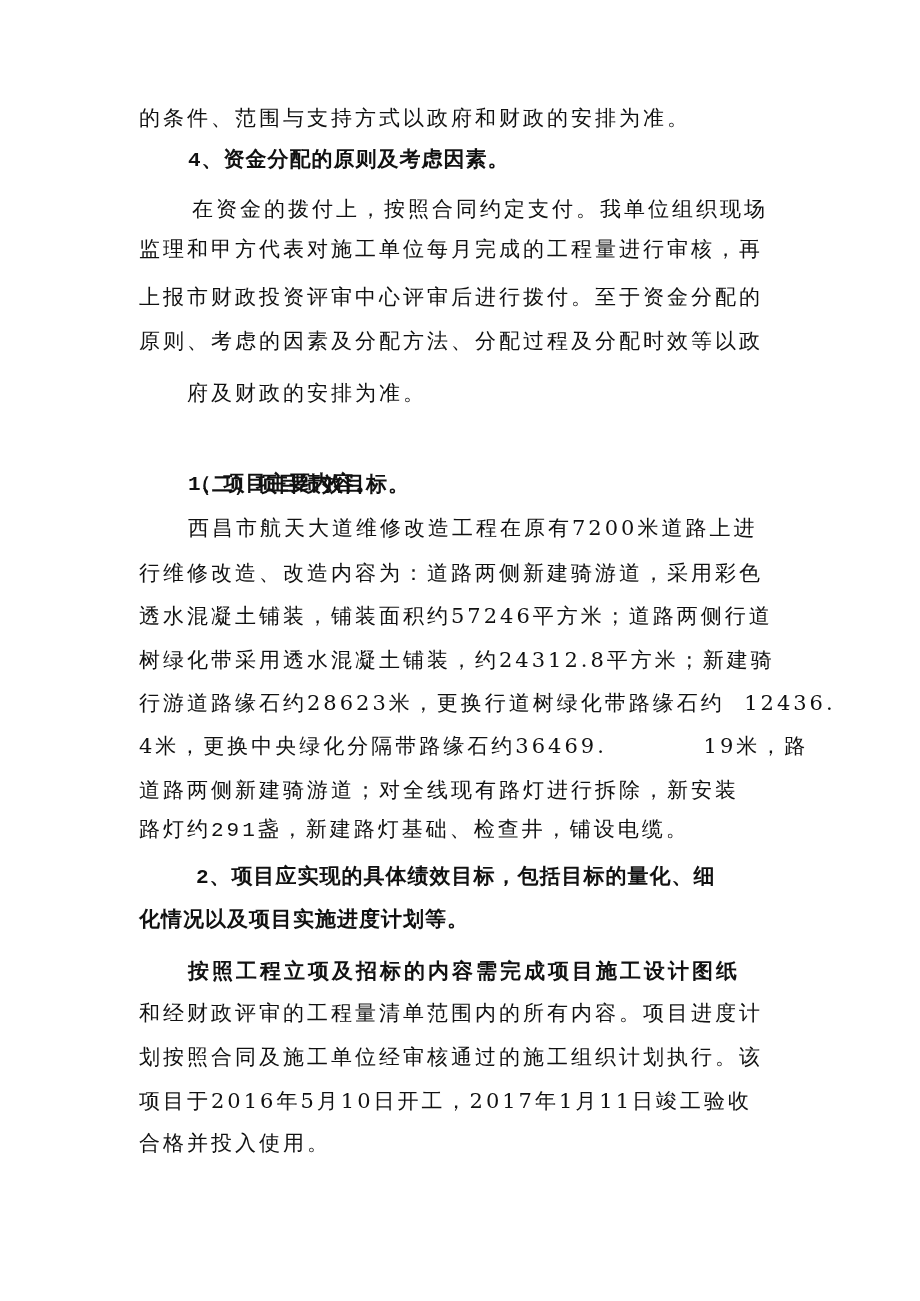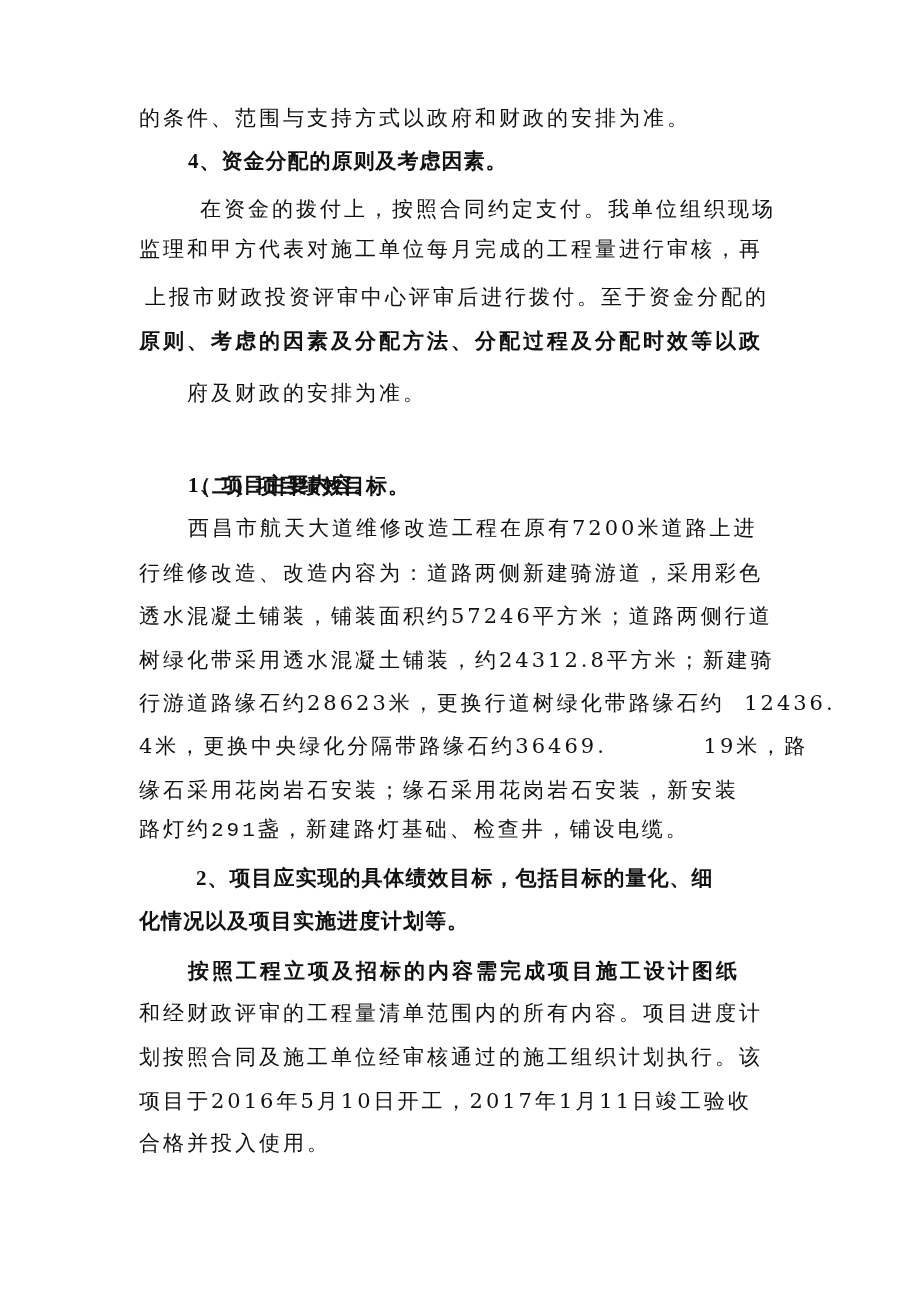--- a/index.html
+++ b/index.html
@@ -1,41 +1,41 @@
 <!DOCTYPE html>
 <html><head>
 <meta charset="utf-8">
 <style>
   html, body { margin:0; padding:0; background:#ffffff; }
   body { width:920px; height:1301px; position:relative; overflow:hidden;
          font-family: "DejaVu Serif", "Liberation Serif", serif; color:#111; }
   .line { position:absolute; left:139px; font-size:21px; line-height:26px;
           white-space:pre; letter-spacing:3px; }
-  .bold { font-weight:bold; font-family:Liberation Serif, serif; letter-spacing:1px;text-align:right; }
+  .bold { font-weight:bold; font-family:Liberation Mono, monospace; letter-spacing:1px;text-align:right; }
 </style>
 </head>
 <body>
 
 <div>
   <div class="line" style="left:139px;top:105px;">的条件、范围与支持方式以政府和财政的安排为准。</div>
   <div class="line bold" style="left:188px;top:148px;">4、资金分配的原则及考虑因素。</div>
-  <div class="line" style="left:200px;top:196px;">在资金的拨付上，按照合同约定支付。我单位组织现场</div>
+  <div class="line" style="left:192px;top:196px;">在资金的拨付上，按照合同约定支付。我单位组织现场</div>
   <div class="line" style="left:139px;top:236px;">监理和甲方代表对施工单位每月完成的工程量进行审核，再</div>
-  <div class="line" style="left:145px;top:284px;">上报市财政投资评审中心评审后进行拨付。至于资金分配的</div>
-  <div class="line" style="left:139px;top:328px;font-weight:bold;">原则、考虑的因素及分配方法、分配过程及分配时效等以政</div>
+  <div class="line" style="left:139px;top:284px;">上报市财政投资评审中心评审后进行拨付。至于资金分配的</div>
+  <div class="line" style="left:139px;top:328px;">原则、考虑的因素及分配方法、分配过程及分配时效等以政</div>
   <div class="line" style="left:139px;top:380px;margin-left:48px;">府及财政的安排为准。</div>
   <div class="line bold" style="left:190px;top:426px;margin-top:47px;">（二）项目绩效目标。</div>
   <div class="line bold" style="left:188px;top:472px;">1、项目主要内容。</div>
   <div class="line" style="left:188px;top:515px;">西昌市航天大道维修改造工程在原有7200米道路上进</div>
   <div class="line" style="left:139px;top:560px;">行维修改造、改造内容为：道路两侧新建骑游道，采用彩色</div>
   <div class="line" style="left:139px;top:603px;">透水混凝土铺装，铺装面积约57246平方米；道路两侧行道</div>
   <div class="line" style="left:139px;top:647px;">树绿化带采用透水混凝土铺装，约24312.8平方米；新建骑</div>
   <div class="line" style="left:139px;top:690px;">行游道路缘石约28623米，更换行道树绿化带路缘石约  12436.</div>
   <div class="line" style="left:139px;top:733px;">4米，更换中央绿化分隔带路缘石约36469.          19米，路</div>
-  <div class="line" style="left:139px;top:777px;">缘石采用花岗岩石安装；缘石采用花岗岩石安装，新安装</div>
+  <div class="line" style="left:139px;top:777px;">道路两侧新建骑游道；对全线现有路灯进行拆除，新安装</div>
   <div class="line" style="left:139px;top:818px;font-family:Liberation Mono, monospace;">路灯约291盏，新建路灯基础、检查井，铺设电缆。</div>
   <div class="line bold" style="left:196px;top:865px;">2、项目应实现的具体绩效目标，包括目标的量化、细</div>
   <div class="line bold" style="left:139px;top:908px;">化情况以及项目实施进度计划等。</div>
   <div class="line" style="left:188px;top:958px;font-weight:bold;">按照工程立项及招标的内容需完成项目施工设计图纸</div>
   <div class="line" style="left:139px;top:1000px;">和经财政评审的工程量清单范围内的所有内容。项目进度计</div>
   <div class="line" style="left:139px;top:1044px;text-align:right;">划按照合同及施工单位经审核通过的施工组织计划执行。该</div>
   <div class="line" style="left:139px;top:1088px;">项目于2016年5月10日开工，2017年1月11日竣工验收</div>
   <div class="line" style="left:139px;top:1130px;">合格并投入使用。</div>
 </div>
 

